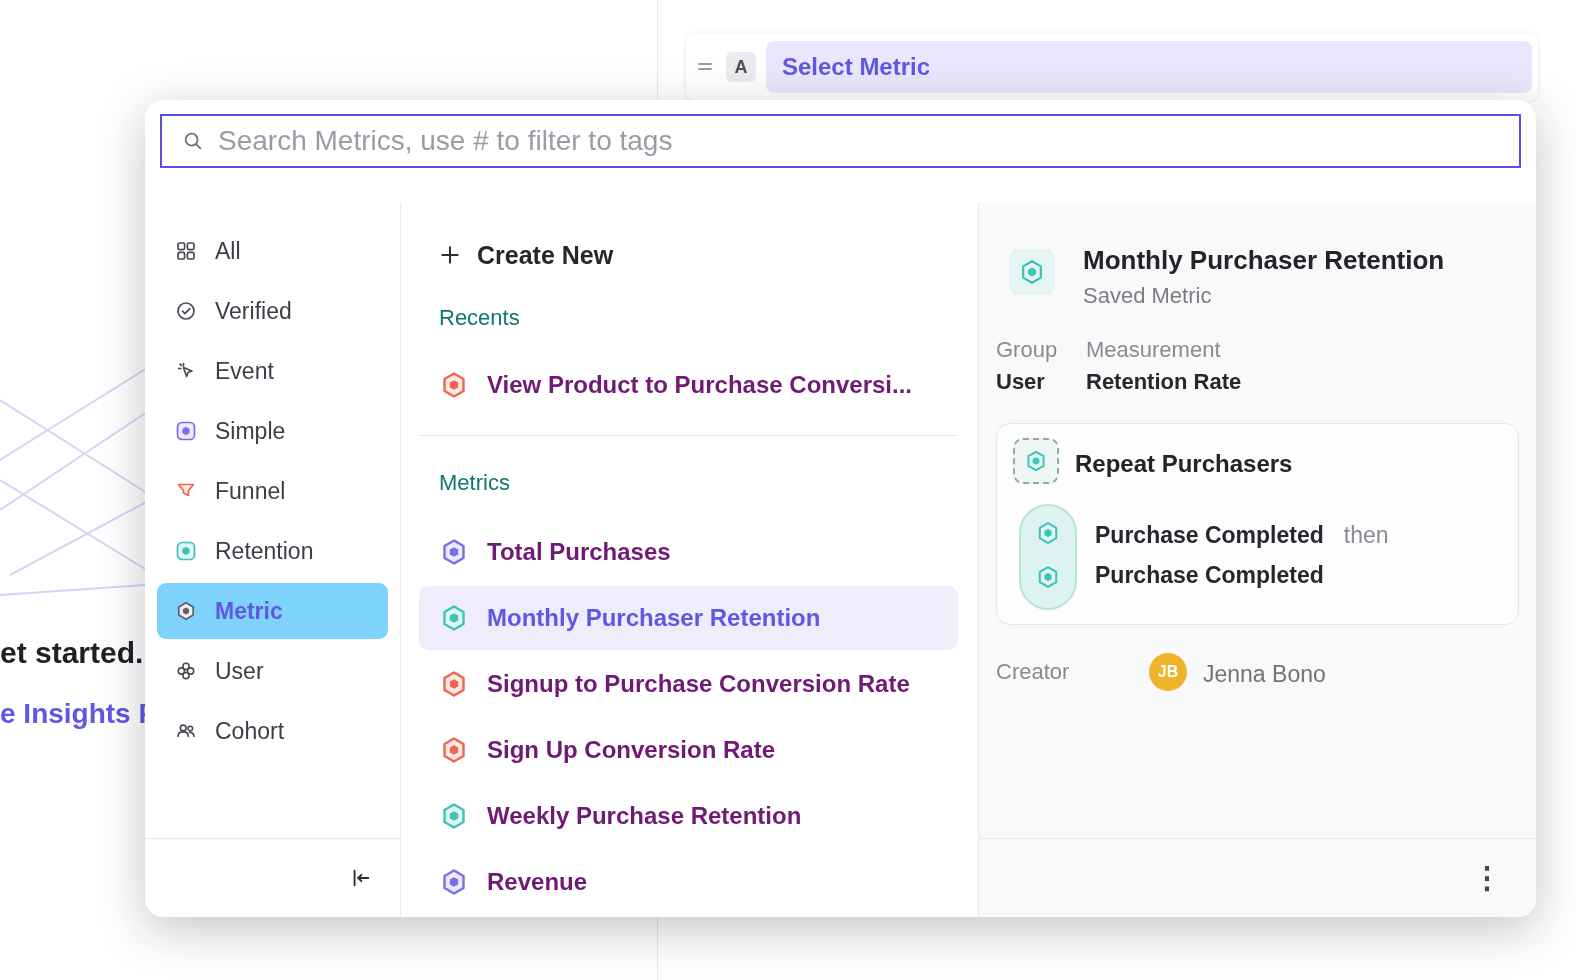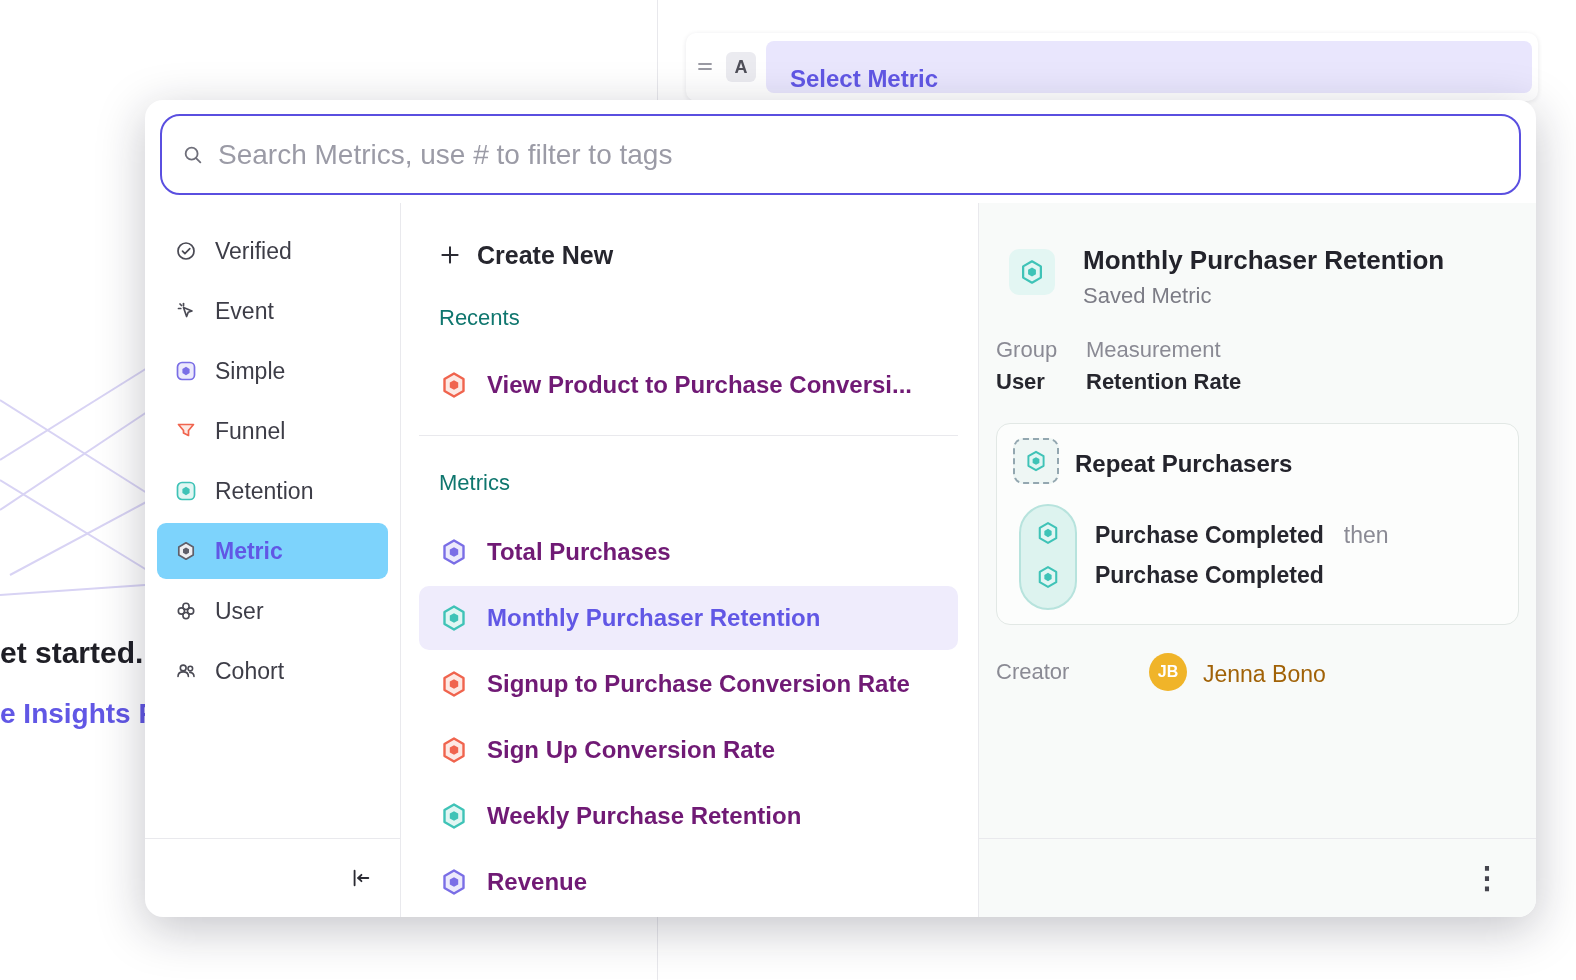--- a/index.html
+++ b/index.html
@@ -5,23 +5,23 @@
 *{margin:0;padding:0;box-sizing:border-box}
 html,body{width:1576px;height:980px}
 body{position:relative;overflow:hidden;background:#fff;font-family:"Liberation Sans",sans-serif;color:#26262e}
 .abs{position:absolute}
 .vdiv{left:657px;top:0;width:1px;height:980px;background:#e8e8ec;z-index:1}
 .bg-lines{left:0;top:340px;z-index:1}
 .bg-bold{left:0;top:636px;font-size:30px;font-weight:700;color:#1f1f26;z-index:1;white-space:nowrap}
 .bg-link{left:0;top:698px;font-size:28px;font-weight:600;color:#6157e5;z-index:1;white-space:nowrap;cursor:pointer}
 .toolbar{left:686px;top:33px;width:852px;height:68px;background:#fff;border-radius:10px;box-shadow:0 1px 5px rgba(30,30,50,.10);display:flex;align-items:center;padding-left:8px;gap:10px;z-index:2}
 .badge{width:30px;height:30px;border-radius:6px;background:#ebebf0;color:#4f4f59;font-size:18px;font-weight:700;display:flex;align-items:center;justify-content:center}
-.select-pill{flex:1;margin-right:6px;height:52px;background:#e9e6fd;border-radius:8px;display:flex;align-items:flex-end;padding-left:24px;color:#6157e5;font-size:24px;font-weight:600;cursor:pointer}
+.select-pill{flex:1;margin-right:6px;height:52px;background:#e9e6fd;border-radius:8px;display:flex;align-items:center;padding-left:16px;color:#6157e5;font-size:24px;font-weight:600;cursor:pointer}
 .modal{left:145px;top:100px;width:1391px;height:817px;background:#fff;border-radius:18px;box-shadow:0 12px 48px rgba(25,25,45,.25);z-index:3;overflow:hidden}
-.search{position:absolute;left:15px;top:14px;width:1361px;height:81px;border:2px solid #5a4fe0;border-radius:20px;display:flex;align-items:center;padding:0 20px;gap:14px;background:#fff}
+.search{position:absolute;left:15px;top:14px;width:1361px;height:54px;border:2px solid #5a4fe0;border-radius:0;display:flex;align-items:center;padding:0 20px;gap:14px;background:#fff}
 .search input{flex:1;border:none;outline:none;font-size:28px;font-family:"Liberation Sans",sans-serif;color:#2b2b33;background:transparent}
 .search input::placeholder{color:#9b9ba6}
 .content{position:absolute;left:0;top:103px;right:0;bottom:0;display:flex}
 .sidebar{width:256px;border-right:1px solid #e9e9ed;position:relative;padding-top:20px}
 .side-item{height:56px;margin:0 12px 4px 12px;border-radius:9px;display:flex;align-items:center;gap:18px;padding-left:18px;font-size:23px;color:#3d3d47;cursor:pointer}
 .side-item.selected{background:#7dd3fc;color:#6157e5;font-weight:600}
 .sicon{width:22px;height:22px;display:flex;align-items:center;justify-content:center;flex:0 0 22px}
 .side-footer{position:absolute;left:0;right:0;bottom:0;height:79px;border-top:1px solid #e9e9ed;display:flex;align-items:center;justify-content:flex-end;padding-right:28px}
 .listcol{width:577px;padding-top:26px}
 .create-row{display:flex;align-items:center;gap:16px;padding-left:38px;height:52px;font-size:25px;font-weight:700;color:#26262e;cursor:pointer}
@@ -43,21 +43,21 @@
 .dash-icon{position:absolute;left:16px;top:14px;width:46px;height:46px;border:2px dashed #93a7b0;border-radius:10px;background:#eef6f4;display:flex;align-items:center;justify-content:center}
 .pcard-title{position:absolute;left:78px;top:26px;font-size:24px;font-weight:700;color:#23232b}
 .capsule{position:absolute;left:22px;top:80px;width:58px;height:106px;background:#ddf3ef;border:2px solid #b7e3dd;border-radius:29px}
 .cap-hex1{position:absolute;left:14px;top:14px}
 .cap-hex2{position:absolute;left:14px;top:58px}
 .step{position:absolute;left:98px;font-size:23px;color:#26262e;white-space:nowrap}
 .step .bold{font-weight:700}
 .step .then{color:#8a8a94;font-weight:400;margin-left:20px}
 .creator-label{position:absolute;left:17px;top:456px;font-size:22px;color:#8a8a94}
 .avatar{position:absolute;left:170px;top:450px;width:38px;height:38px;border-radius:50%;background:#f0b429;color:#fff;font-size:16px;font-weight:700;display:flex;align-items:center;justify-content:center}
-.creator-name{position:absolute;left:224px;top:458px;font-size:23px;color:#a16207}
+.creator-name{position:absolute;left:224px;top:458px;font-size:23px;color:#737373}
 .pfooter{position:absolute;left:0;right:0;bottom:0;height:79px;border-top:1px solid #e9e9ed;display:flex;align-items:center;justify-content:flex-end;padding-right:34px}
 .more-btn{font-size:30px;color:#45454e;cursor:pointer;font-weight:700;line-height:1}
 .more-btn::before{content:"\22EE"}
 </style>
 </head>
 <body>
 
 <svg class="abs bg-lines" width="660" height="280">
   <g stroke="#d8d3f4" stroke-width="2" fill="none">
     <path d="M0 120 L160 20"></path>
@@ -92,20 +92,31 @@
           <circle cx="10.5" cy="10.5" r="6.5" stroke="#6f6f7a" stroke-width="2" fill="none"></circle>
           <path d="M15.3 15.3 L20 20" stroke="#6f6f7a" stroke-width="2" stroke-linecap="round"></path>
         </svg>
     </span>
     <input type="text" placeholder="Search Metrics, use # to filter to tags" style="">
   </div>
 
   <div class="content">
 
     <div class="sidebar">
+      <div class="side-item">
+        <span class="sicon">
+          <svg width="22" height="22" viewBox="0 0 22 22" fill="none" stroke="#4a4a54" stroke-width="1.7">
+              <rect x="3" y="3" width="6.6" height="6.6" rx="1.6"></rect>
+              <rect x="12.4" y="3" width="6.6" height="6.6" rx="1.6"></rect>
+              <rect x="3" y="12.4" width="6.6" height="6.6" rx="1.6"></rect>
+              <rect x="12.4" y="12.4" width="6.6" height="6.6" rx="1.6"></rect>
+            </svg>
+        </span>
+        <span>All</span>
+      </div>
       <div class="side-item">
         <span class="sicon">
           <svg width="22" height="22" viewBox="0 0 22 22" fill="none" stroke="#4a4a54" stroke-width="1.7" stroke-linecap="round" stroke-linejoin="round">
               <circle cx="11" cy="11" r="8"></circle>
               <path d="M7.5 11.2 L9.9 13.6 L14.8 8.6"></path>
             </svg>
         </span>
         <span>Verified</span>
       </div>
       <div class="side-item">

